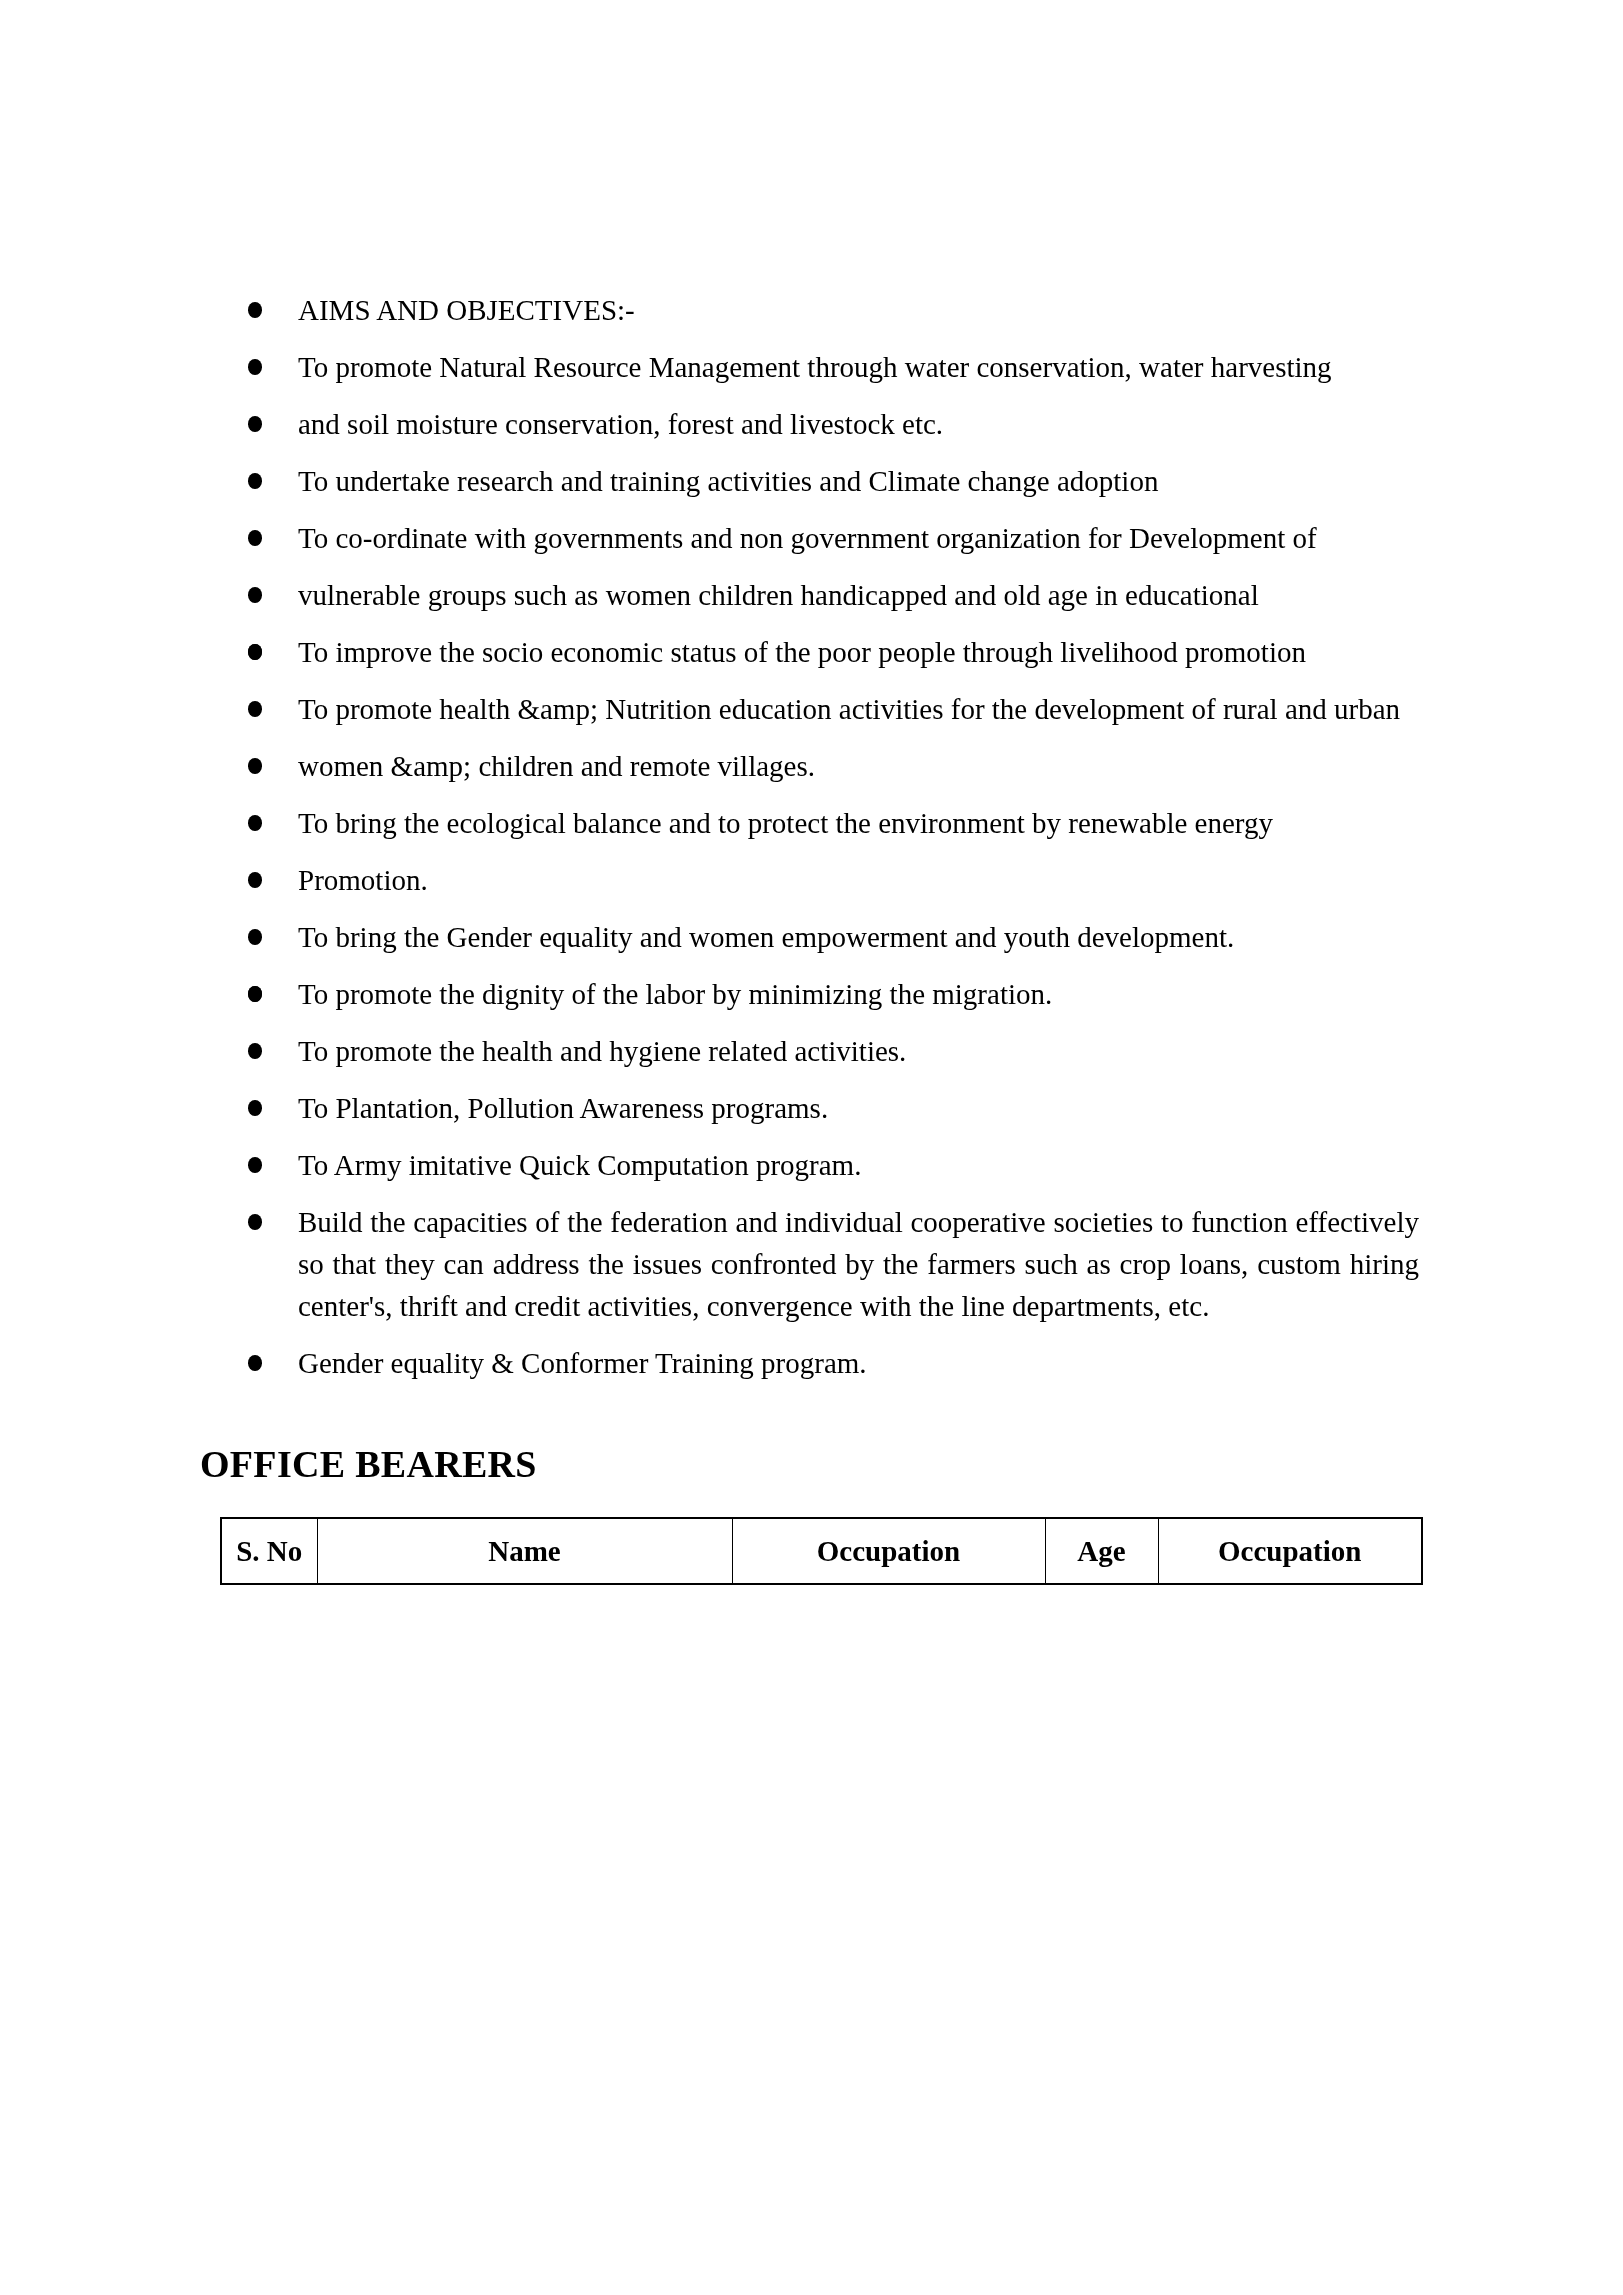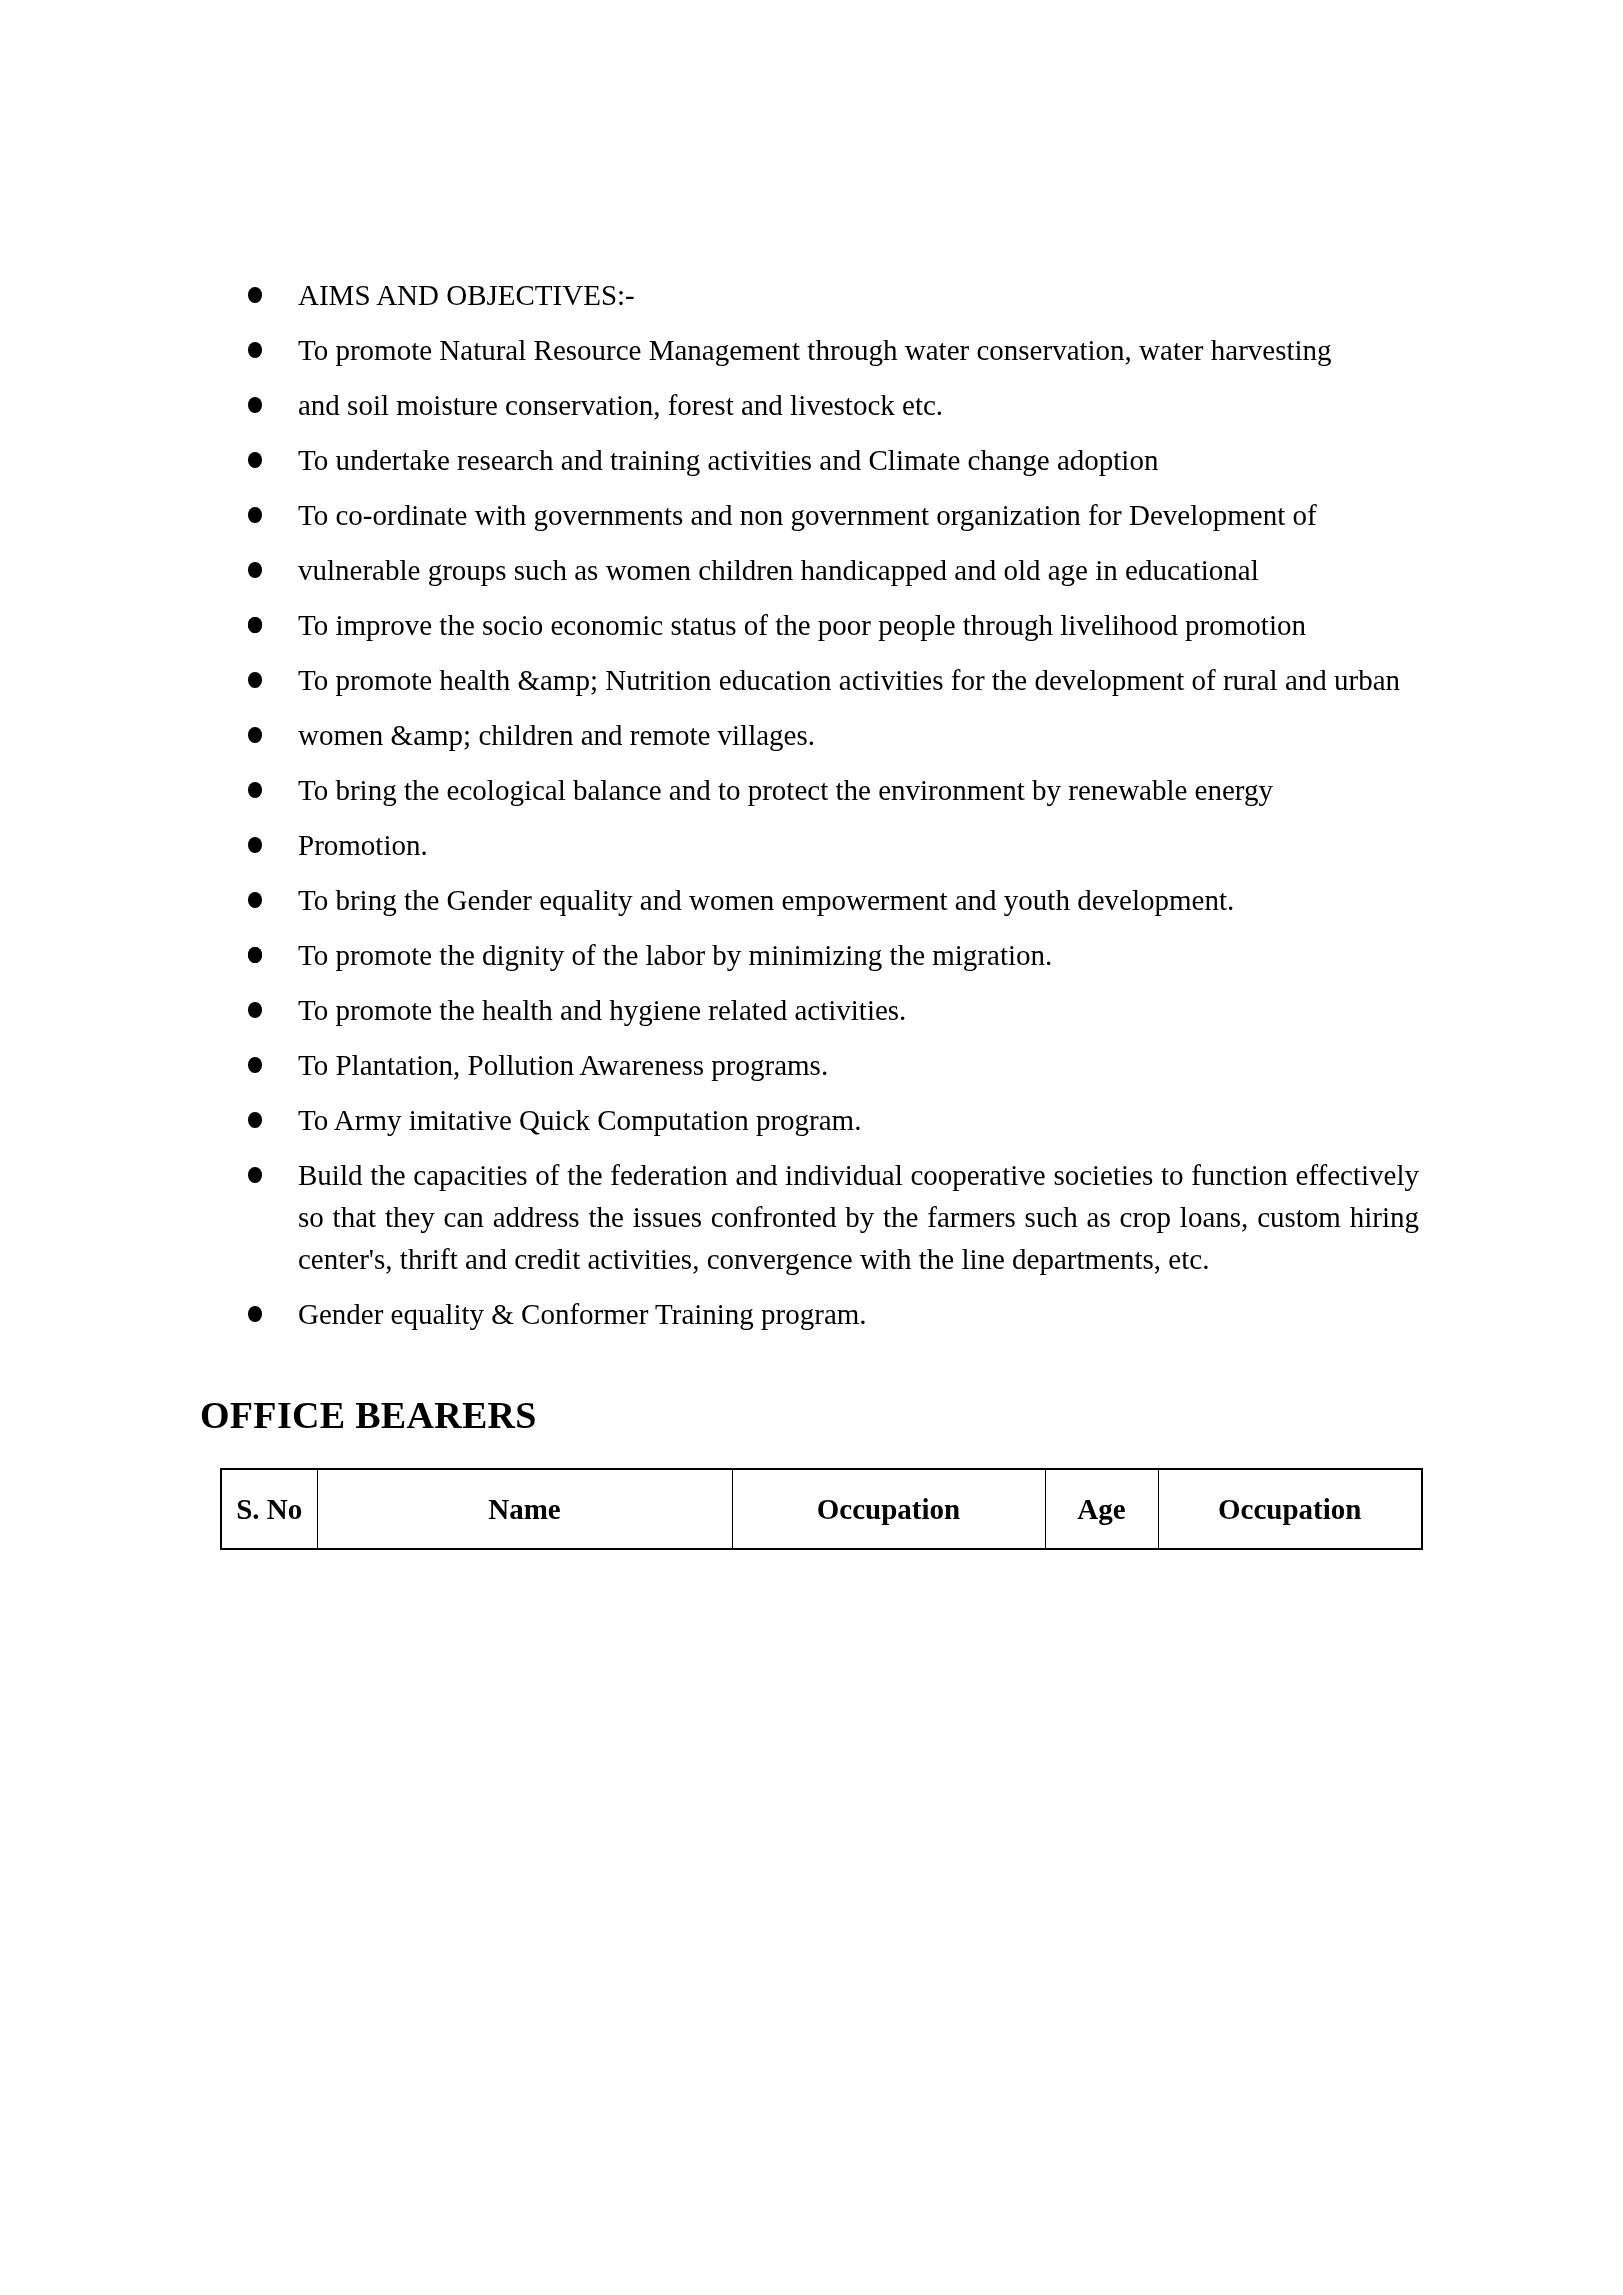--- a/index.html
+++ b/index.html
@@ -21,21 +21,21 @@
   ul.bullet-list {
     list-style: none;
     margin: 0;
     padding: 0 0 0 98px;
   }
   ul.bullet-list li {
     position: relative;
     font-size: 29px;
     line-height: 42px;
     text-align: justify;
-    margin: 0 0 13px 0;
+    margin: 15px 0 13px 0;
   }
   .bullet {
     position: absolute;
     left: -50px;
     top: 13px;
     width: 13.7px;
     height: 15.7px;
     background: #000000;
     border-radius: 50%;
   }
@@ -49,21 +49,21 @@
   }
   table.bearers {
     border-collapse: collapse;
     table-layout: fixed;
     margin: 34px 0 0 20px;
     width: 1202px;
     border: 2px solid #000000;
   }
   table.bearers th {
     border: 1.3px solid #000000;
-    height: 80px;
+    height: 66px;
     padding: 2.6px 5.2px;
     box-sizing: border-box;
     font-size: 29px;
     line-height: 34px;
     font-weight: bold;
     text-align: center;
     vertical-align: middle;
     overflow: hidden;
   }
   col.c-sno  { width: 96px; }

